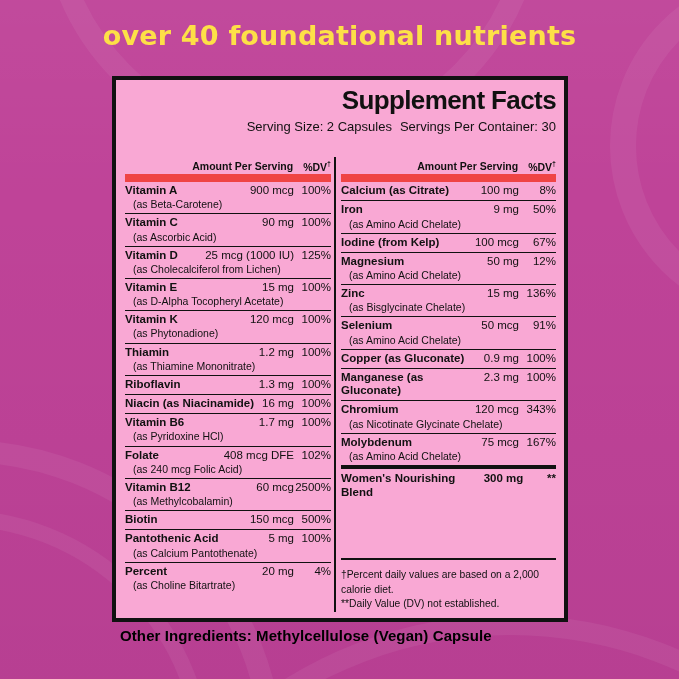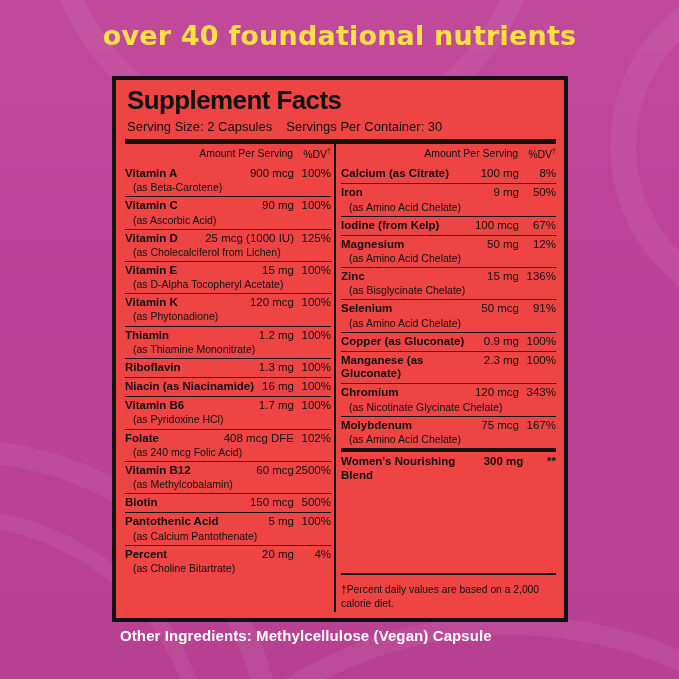--- a/index.html
+++ b/index.html
@@ -22,41 +22,41 @@
 
   .page-title{
     position:absolute;left:0;top:20px;width:100%;
     text-align:center;color:#fde047;
     font-family:"DejaVu Sans",sans-serif;
     font-size:27px;font-weight:bold;letter-spacing:0.2px;
   }
 
   .panel{
     position:absolute;left:112px;top:76px;width:456px;height:546px;
-    background:#ef4444;border:4px solid #111111;box-sizing:border-box;
+    background:#f9a8d4;border:4px solid #111111;box-sizing:border-box;
     padding:4px 8px 6px 9px;color:#111111;
-    display:flex;flex-direction:column;
+    display:flex;flex-direction:column;align-items:flex-end;
   }
   .sf-heading{
     font-size:26px;font-weight:bold;letter-spacing:-0.6px;
     margin:2px 0 3px 2px;line-height:1.1;
   }
   .serving-line{
-    display:flex;gap:14px;font-size:13px;margin:1px 0 5px 2px;
+    display:flex;gap:8px;font-size:13px;margin:1px 0 18px 2px;
   }
   .thick-rule{height:5px;background:#111111;}
 
   .columns{flex:1;display:flex;min-height:0;}
   .col-left{flex:0 0 206px;padding-right:3px;}
   .col-divider{width:2px;background:#111111;}
   .col-right{flex:1;padding-left:5px;display:flex;flex-direction:column;}
 
   .col-header{
     display:flex;justify-content:flex-end;align-items:baseline;gap:10px;
-    font-size:10.5px;padding:3px 0 2px;border-bottom:4px solid #ef4444;
+    font-size:10.5px;padding:3px 0 2px;border-bottom:8px solid #ef4444;font-weight:bold;
   }
   .col-header sup{font-size:7px;}
 
   .row{padding:2px 0 3px;border-bottom:1.5px solid #111111;}
   .rows .row:last-child{border-bottom:none;}
   .col-left .rows .row:last-child{border-bottom:none;}
   .row-main{display:flex;align-items:baseline;font-size:11.5px;line-height:1.15;}
   .nm{font-weight:bold;flex:1;padding-right:4px;}
   .amt{white-space:nowrap;}
   .dv{min-width:37px;text-align:right;white-space:nowrap;}
@@ -69,21 +69,21 @@
   .blend-dv{font-weight:bold;min-width:18px;text-align:right;}
   .blend-ing{font-size:11px;line-height:1.38;padding-left:8px;margin-top:2px;}
 
   .footnotes{
     margin-top:auto;border-top:2px solid #111111;
     font-size:10.3px;line-height:1.42;padding-top:8px;
   }
 
   .other-ing{
     position:absolute;left:120px;top:627px;
-    color:#ffffff;font-size:15px;font-weight:bold;letter-spacing:0.1px;
+    color:#000000;font-size:15px;font-weight:bold;letter-spacing:0.1px;
   }
 </style>
 </head>
 <body>
 
 <div class="bg-shade"></div>
 <div class="ring ring-tl"></div>
 <div class="ring ring-tr"></div>
 <div class="ring ring-bl1"></div>
 <div class="ring ring-bl2"></div>
@@ -339,19 +339,20 @@
       <div class="blend">
         <div class="blend-main">
           <span class="blend-name">Women's Nourishing Blend</span>
           <span class="blend-amt">300 mg</span>
           <span class="blend-dv">**</span>
         </div>
       </div>
 
       <div class="footnotes">
         <div>†Percent daily values are based on a 2,000 calorie diet.</div>
+        <div>**Daily Value (DV) not established.</div>
       </div>
     </div>
 
   </div>
 </div>
 
 <div class="other-ing">Other Ingredients: Methylcellulose (Vegan) Capsule</div>
 
 </body></html>

